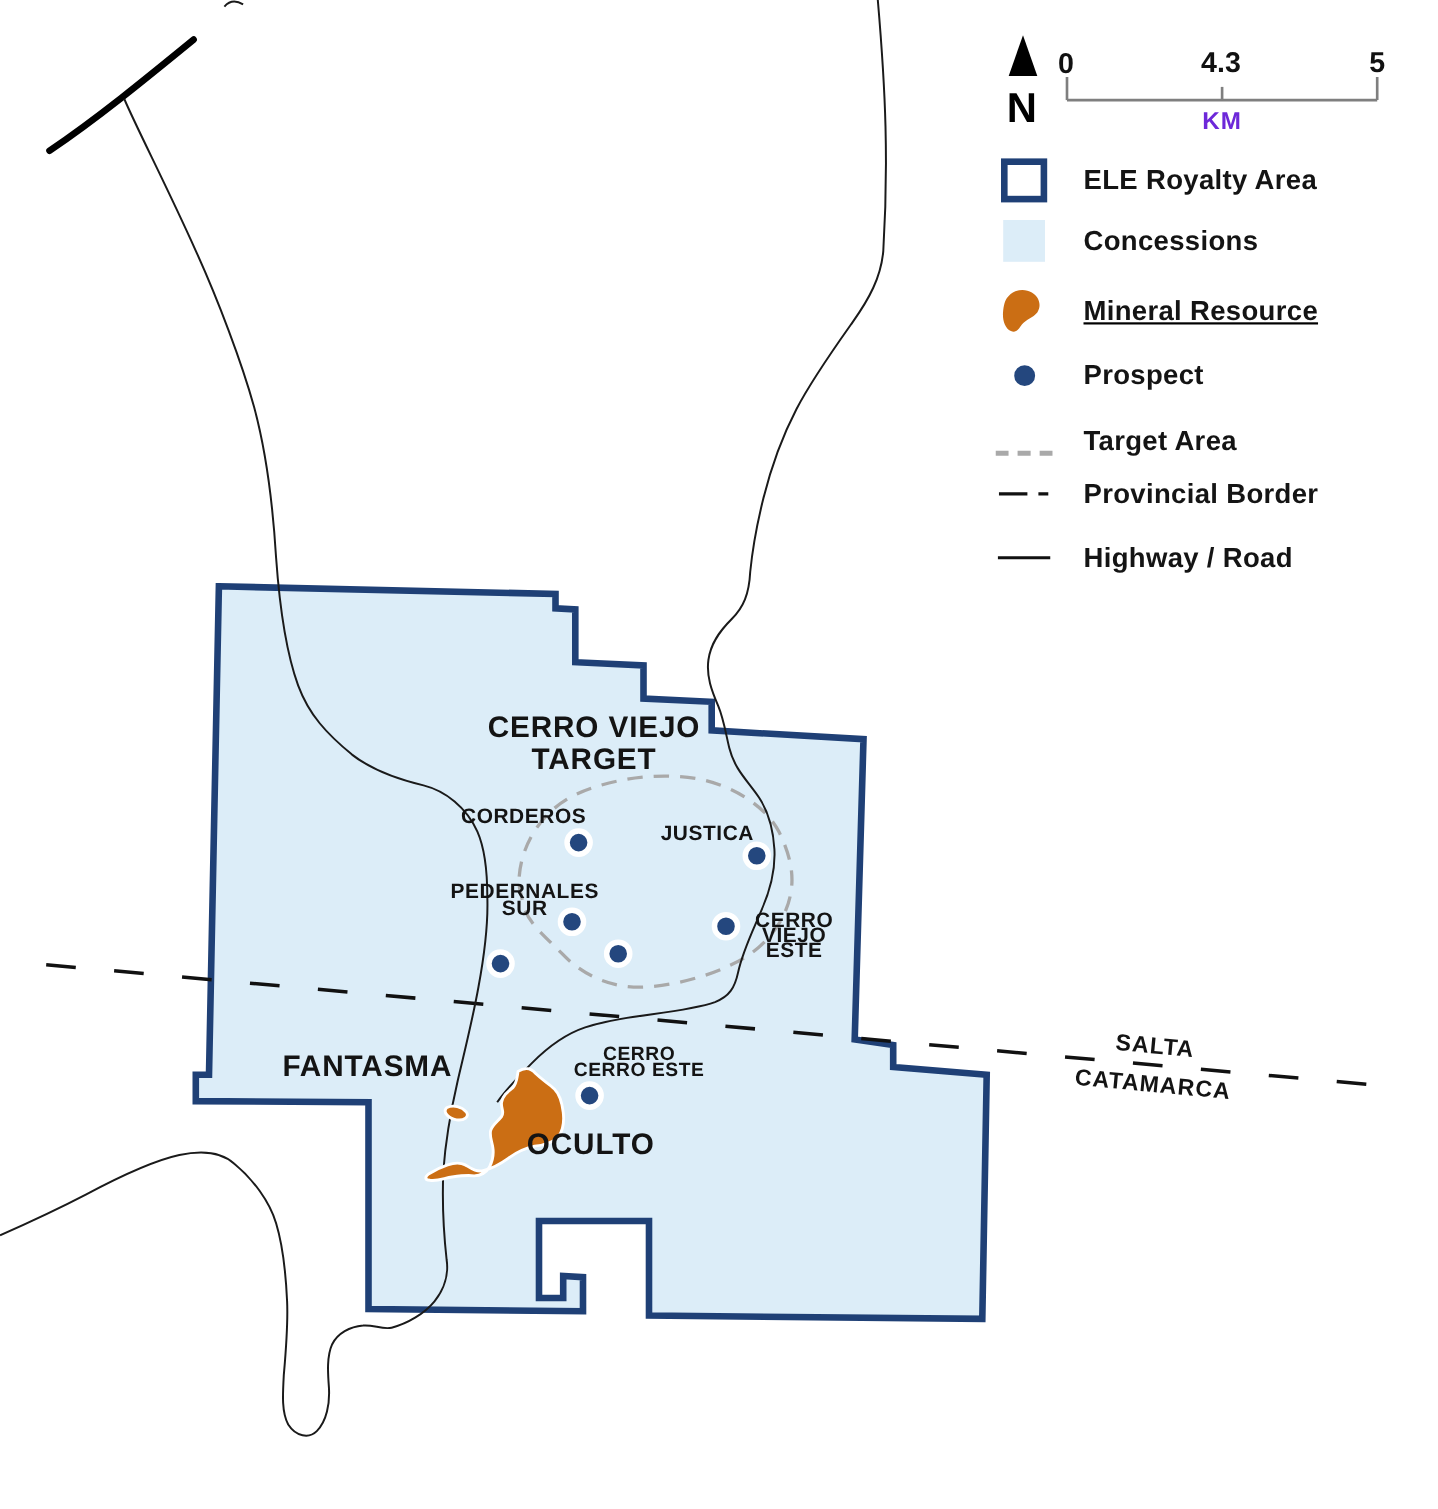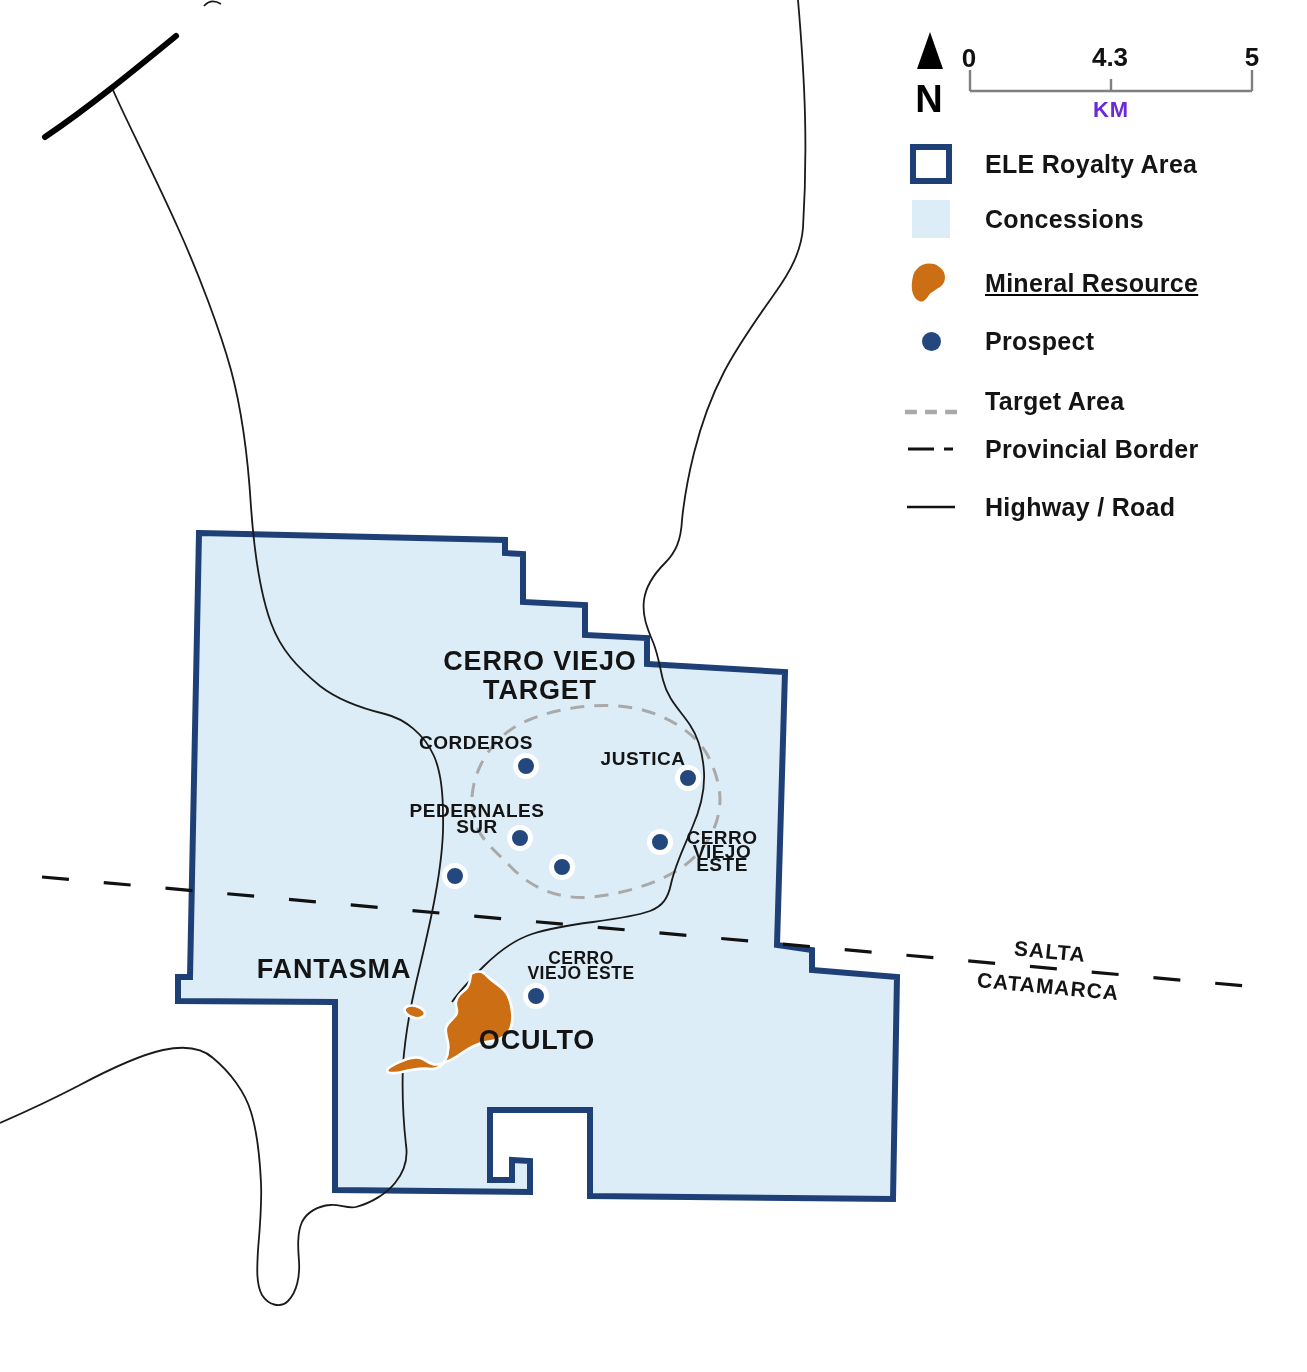--- a/index.html
+++ b/index.html
@@ -119,21 +119,21 @@
       <div>SUR</div>
     </div>
     <div class="lbl small" style="left:722px;top:851px;line-height:13.5px;">
       <div>CERRO</div>
       <div>VIEJO</div>
       <div>ESTE</div>
     </div>
     <div class="lbl big" style="left:334px;top:970px;">FANTASMA</div>
     <div class="lbl small" style="left:581px;top:965px;font-size:17.5px;line-height:14.5px;">
       <div>CERRO</div>
-      <div>VIEJO ESTE</div>
+      <div>CERRO ESTE</div>
     </div>
     <div class="lbl big" style="left:537px;top:1041px;text-align:center;">OCULTO</div>
     <div class="lbl rot" style="left:1050px;top:952px;">SALTA</div>
     <div class="lbl rot" style="left:1048px;top:987px;">CATAMARCA</div>
   </div>
 
   <div class="north-n" style="left:929px;top:99px;">N</div>
   <div class="scale-num" style="left:969px;top:58px;">0</div>
   <div class="scale-num" style="left:1110px;top:57px;">4.3</div>
   <div class="scale-num" style="left:1252px;top:57px;">5</div>

